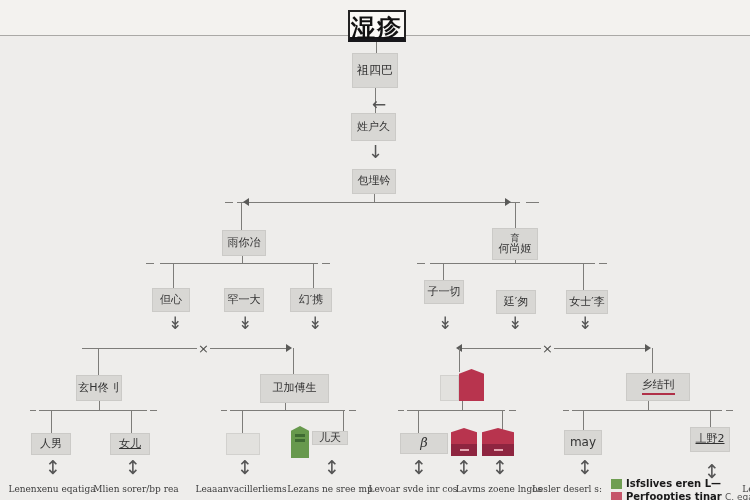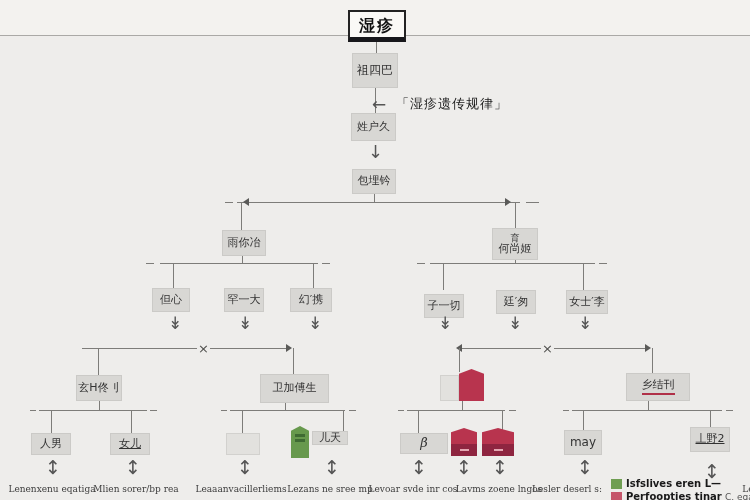--- a/index.html
+++ b/index.html
@@ -6,22 +6,22 @@
   #canvas{position:relative;width:750px;height:500px;background:#eeedeb;overflow:hidden;
           font-family:"DejaVu Sans",sans-serif;}
   .topstrip{position:absolute;left:0;top:0;width:750px;height:35px;background:#f3f2ef;}
   .hl{position:absolute;height:1px;background:#7d7c79;}
   .vl{position:absolute;width:1px;background:#7d7c79;}
   .box{position:absolute;background:#d8d7d4;border:1px solid #cbcac7;color:#333;
        display:flex;align-items:center;justify-content:center;text-align:center;
        font-size:11px;line-height:1.15;border-radius:0;box-sizing:border-box;}
   .blank{background:#e2e1de;border-color:#d2d1ce;}
   .titlebox{position:absolute;background:#faf9f6;border:2px solid #232323;border-bottom:5px solid #17171b;
-       color:#111;font-weight:bold;font-size:16px;letter-spacing:2px;
-       display:flex;align-items:flex-end;justify-content:center;box-sizing:border-box;}
+       color:#111;font-weight:bold;font-size:24px;letter-spacing:2px;
+       display:flex;align-items:flex-start;justify-content:center;box-sizing:border-box;}
   .arr{position:absolute;color:#555;line-height:1;font-size:17px;}
   .note{position:absolute;color:#1b1b1b;font-size:13px;white-space:nowrap;letter-spacing:1px;}
   .tri{position:absolute;width:0;height:0;border:4px solid transparent;}
   .tri.r{border-left:6px solid #5a5a58;border-right:0;}
   .tri.l{border-right:6px solid #5a5a58;border-left:0;}
   .xmark{position:absolute;color:#4f4f4d;font-size:13px;line-height:1;background:#eeedeb;padding:0 1px;}
   .penta{clip-path:polygon(0 15%,50% 0,100% 15%,100% 100%,0 100%);border:none;border-radius:0;}
   .red{background:#b8344e;}
   .redstripe{position:absolute;left:0;right:0;bottom:0;height:12px;background:#8e2540;
        display:flex;align-items:center;justify-content:center;}
@@ -49,21 +49,20 @@
 
   <div class="titlebox" style="left:348px;top:10px;width:58px;height:32px">
       <span>湿疹</span>
     </div>
   <div class="vl" style="left:376px;top:42px;height:11px"></div>
   <div class="box" style="left:352px;top:53px;width:46px;height:35px;font-size:12px">
       <span>祖四巴</span>
     </div>
   <div class="vl" style="left:375px;top:88px;height:25px"></div>
   <div class="arr" style="left:372px;top:96px">←</div>
-  <div class="note" style="left:396px;top:95px">「湿疹遗传规律」</div>
   <div class="box" style="left:351px;top:113px;width:45px;height:28px">
       <span>姓户久</span>
     </div>
   <div class="arr" style="left:368px;top:143px;font-size:18px">↓</div>
   <div class="box" style="left:352px;top:169px;width:44px;height:25px">
       <span>包埋钤</span>
     </div>
   <div class="vl" style="left:374px;top:194px;height:8px"></div>
 
   <div class="hl" style="left:237px;top:202px;width:283px"></div>
@@ -99,21 +98,21 @@
   <div class="arr" style="left:168px;top:315px">↡</div>
   <div class="arr" style="left:238px;top:315px">↡</div>
   <div class="arr" style="left:308px;top:315px">↡</div>
 
   <div class="hl" style="left:430px;top:263px;width:165px"></div>
   <div class="hl" style="left:417px;top:263px;width:8px"></div>
   <div class="hl" style="left:599px;top:263px;width:8px"></div>
   <div class="vl" style="left:515px;top:260px;height:3px"></div>
   <div class="vl" style="left:443px;top:263px;height:27px"></div>
   <div class="vl" style="left:583px;top:263px;height:27px"></div>
-  <div class="box" style="left:424px;top:294px;width:40px;height:24px">
+  <div class="box" style="left:424px;top:280px;width:40px;height:24px">
       <span>子一切</span>
     </div>
   <div class="box" style="left:496px;top:290px;width:40px;height:24px">
       <span>廷′匆</span>
     </div>
   <div class="box" style="left:566px;top:290px;width:42px;height:24px">
       <span>女士′李</span>
     </div>
   <div class="arr" style="left:438px;top:315px">↡</div>
   <div class="arr" style="left:508px;top:315px">↡</div>

